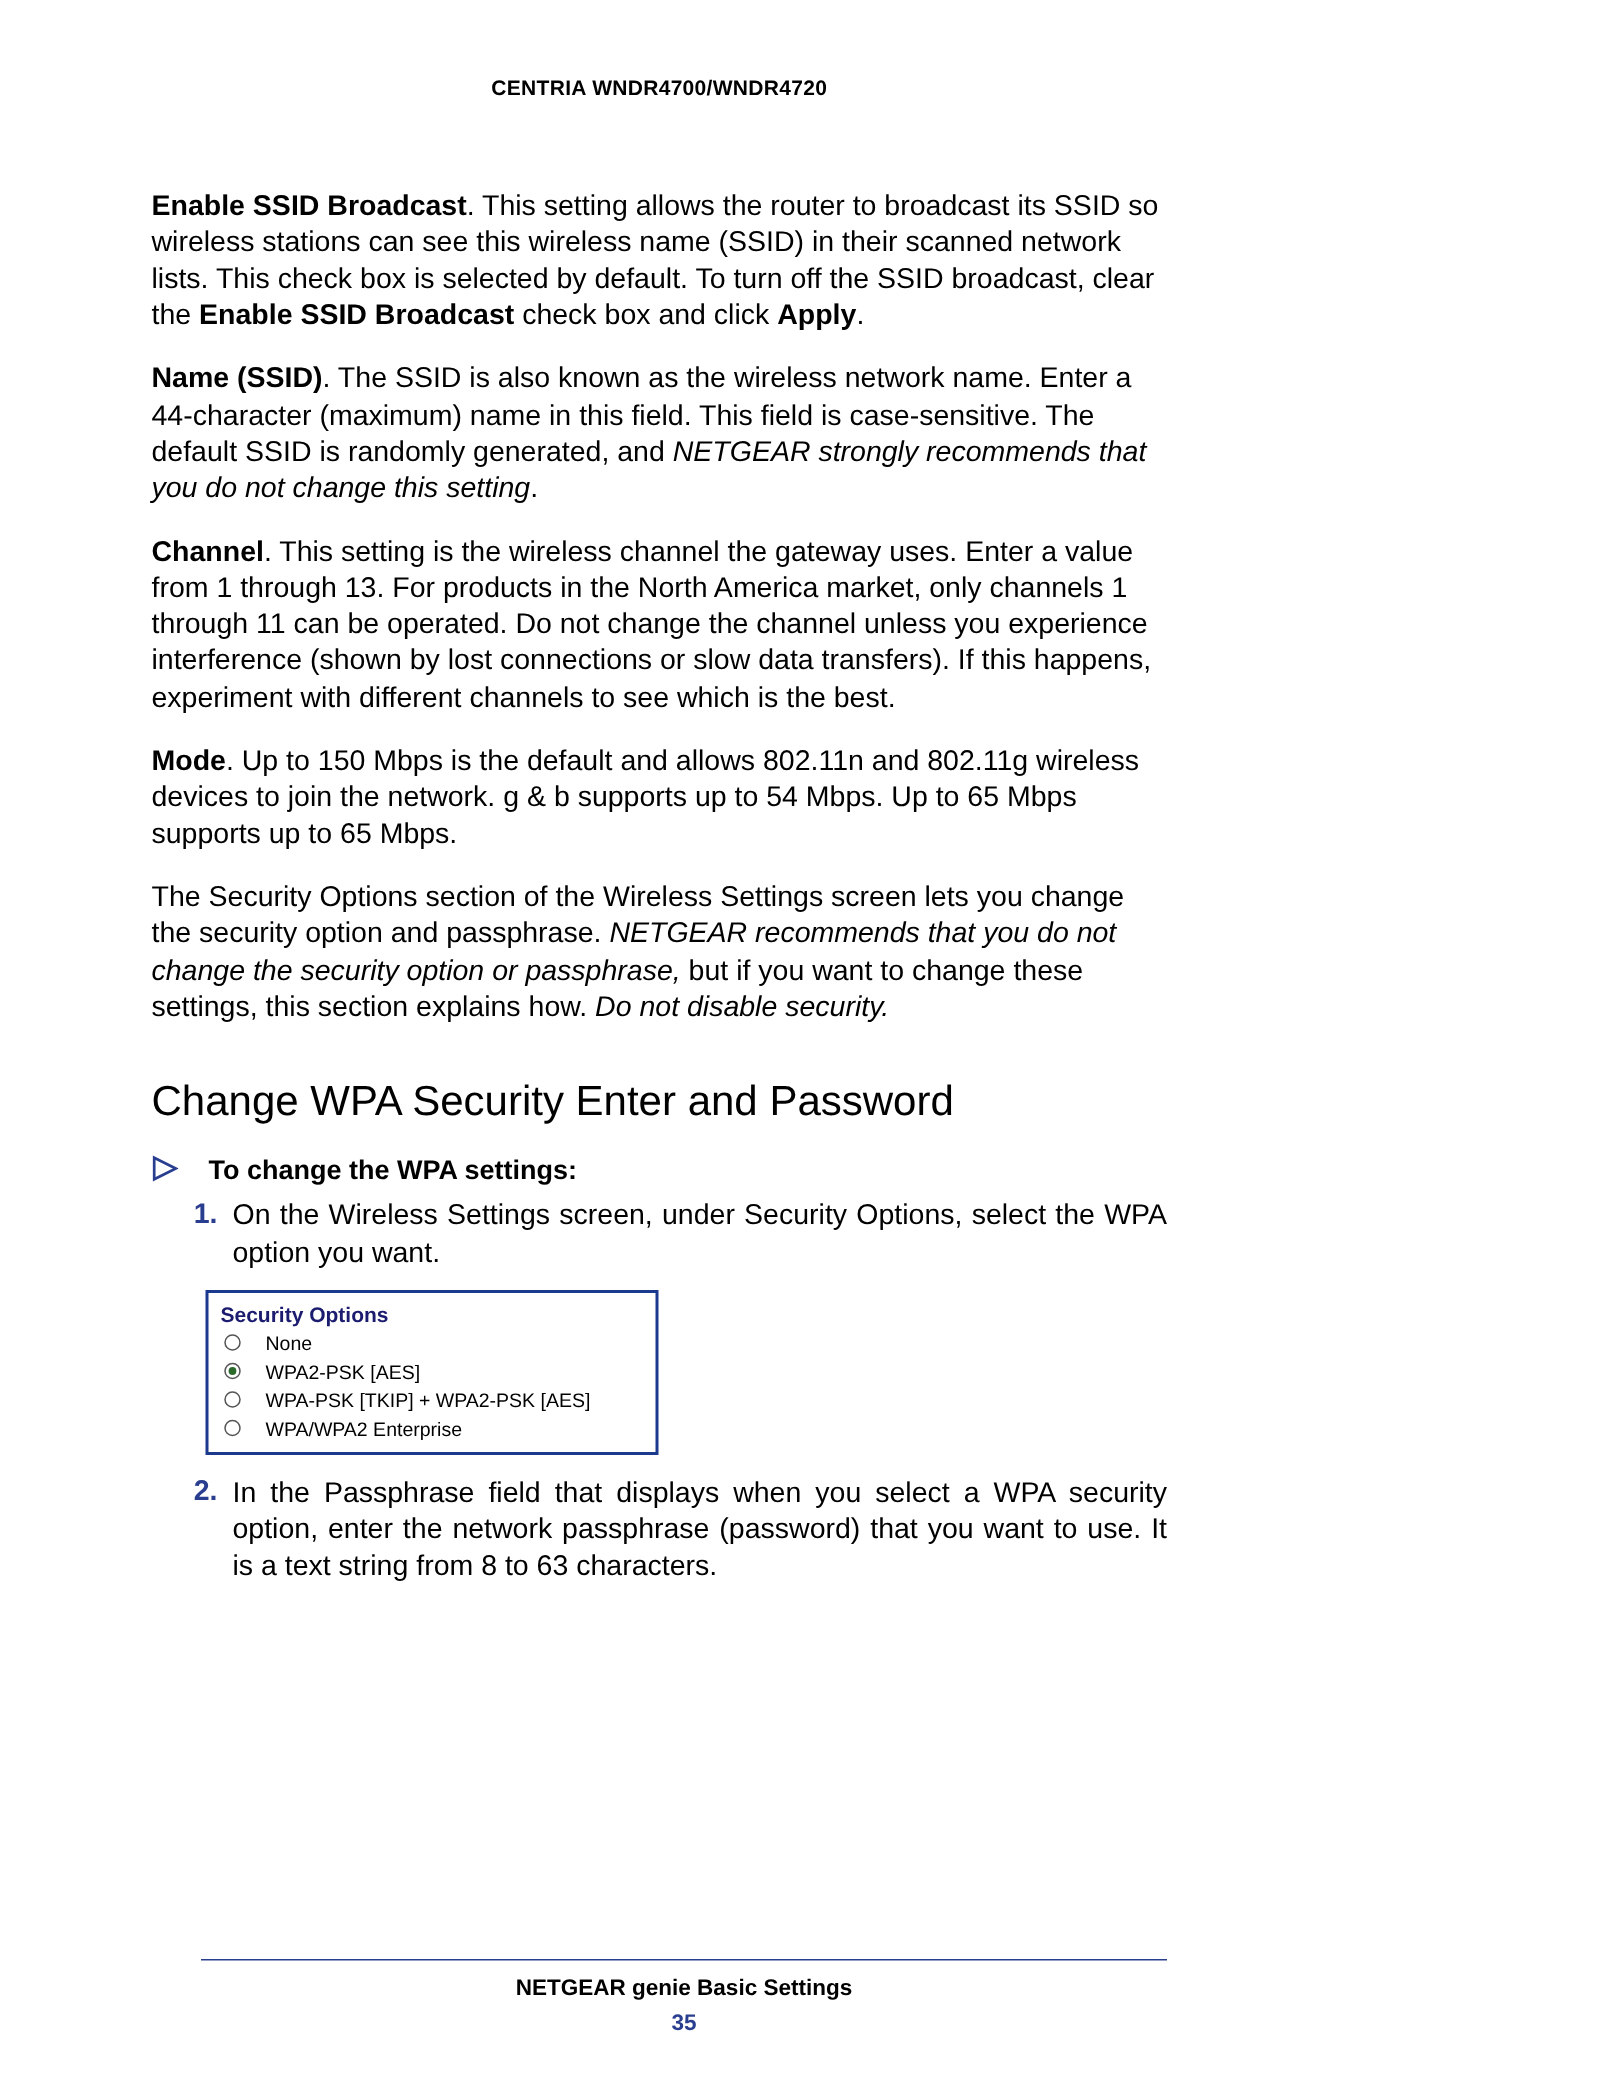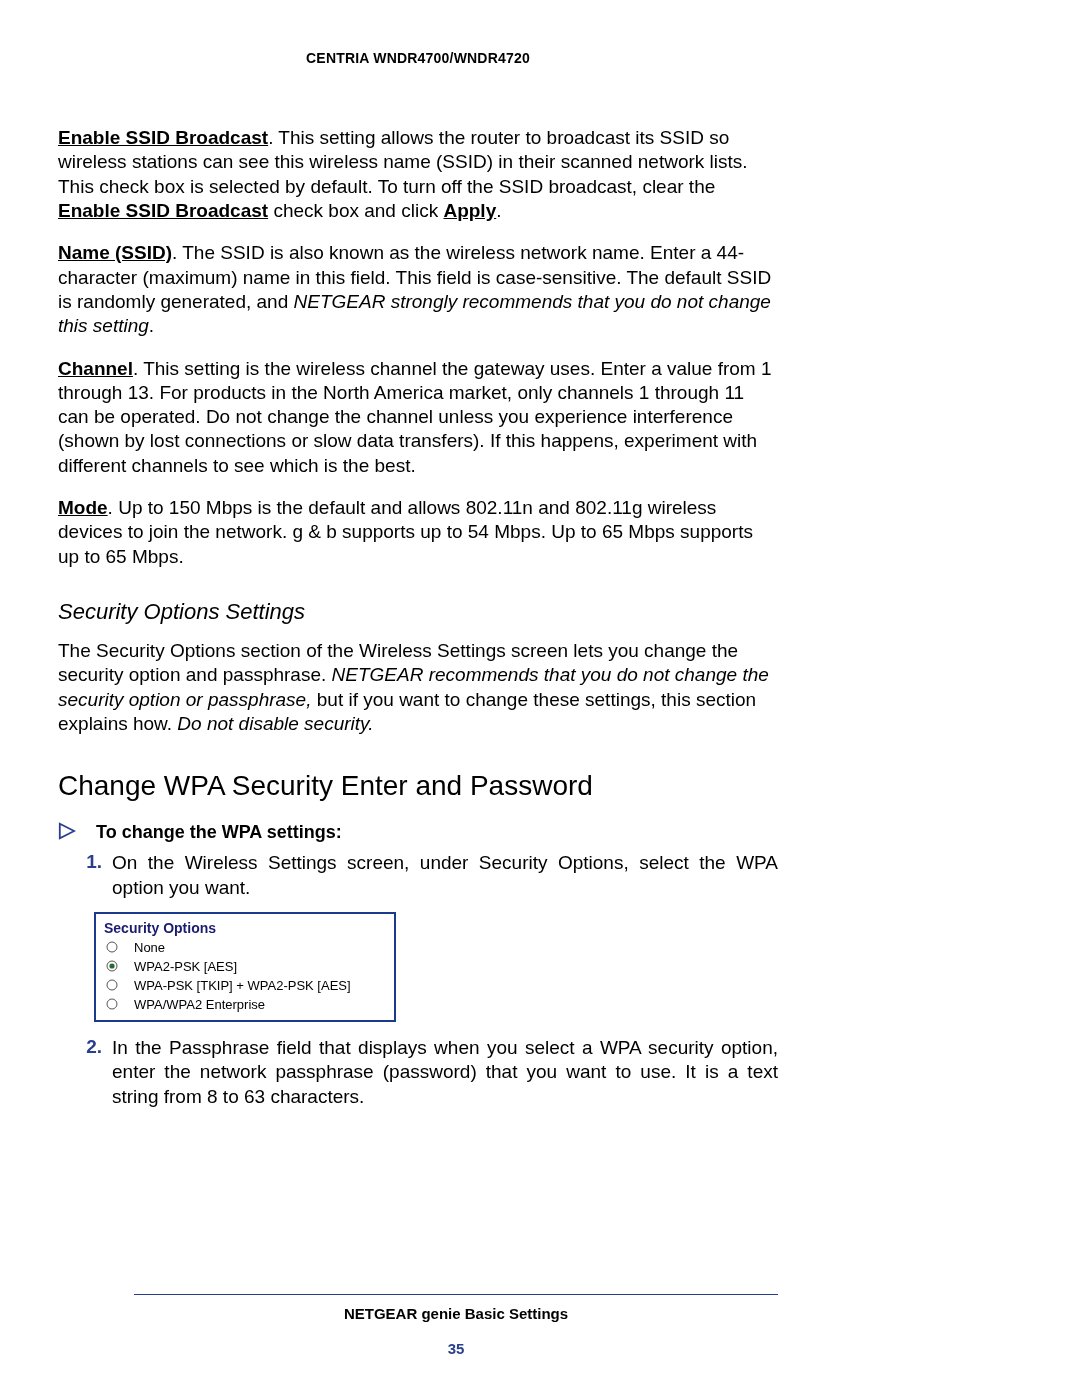--- a/index.html
+++ b/index.html
@@ -7,36 +7,36 @@
     padding: 0;
     background: #ffffff;
     width: 1080px;
     font-family: Arial, Helvetica, sans-serif;
     color: #000000;
   }
   .page {
     box-sizing: border-box;
     width: 912px;
     min-height: 1397px;
-    padding: 50px 134px 40px 58px;
+    padding: 50px 134px 40px 101px;
     position: relative;
   }
   .doc-header {
     text-align: center;
     font-weight: bold;
     font-size: 14px;
     letter-spacing: 0.2px;
     margin-bottom: 60px;
   }
   .para {
     font-size: 19px;
     line-height: 1.28;
     margin: 0 0 18px 0;
   }
-  .bold { font-weight: bold; text-decoration: underline; }
+  .bold { font-weight: bold; }
   .italic { font-style: italic; }
   .h3 {
     font-style: italic;
     font-weight: normal;
     font-size: 22px;
     margin: 30px 0 14px 0;
   }
   .h2 {
     font-weight: normal;
     font-size: 28px;
@@ -116,21 +116,21 @@
     text-align: center;
   }
   .footer-rule {
     border: none;
     border-top: 1px solid #2a3e8f;
     margin: 0 0 10px 0;
   }
   .footer-title {
     font-size: 15px;
     font-weight: bold;
-    margin-bottom: 18px;
+    margin-bottom: 6px;
   }
   .footer-page {
     font-size: 15px;
     font-weight: bold;
     color: #2a3e8f;
   }
 </style>
 </head>
 <body>
 
@@ -147,21 +147,20 @@
   </p>
 
   <p class="para">
     <span class="bold">Channel</span><span>. This setting is the wireless channel the gateway uses. Enter a value from 1 through 13. For products in the North America market, only channels 1 through 11 can be operated. Do not change the channel unless you experience interference (shown by lost connections or slow data transfers). If this happens, experiment with different channels to see which is the best.</span>
   </p>
 
   <p class="para">
     <span class="bold">Mode</span><span>. Up to 150 Mbps is the default and allows 802.11n and 802.11g wireless devices to join the network. g &amp; b supports up to 54 Mbps. Up to 65 Mbps supports up to 65 Mbps.</span>
   </p>
 
-  <div class="h3">Security Options Settings</div>
 
   <p class="para">
     <span>The Security Options section of the Wireless Settings screen lets you change the security option and passphrase. </span><span class="italic">NETGEAR recommends that you do not change the security option or passphrase,</span><span> but if you want to change these settings, this section explains how. </span><span class="italic">Do not disable security.</span>
   </p>
 
   <div class="h2">Change WPA Security Enter and Password</div>
 
 
   <div class="proc-line">
     <svg class="proc-arrow" viewBox="0 0 20 20">

